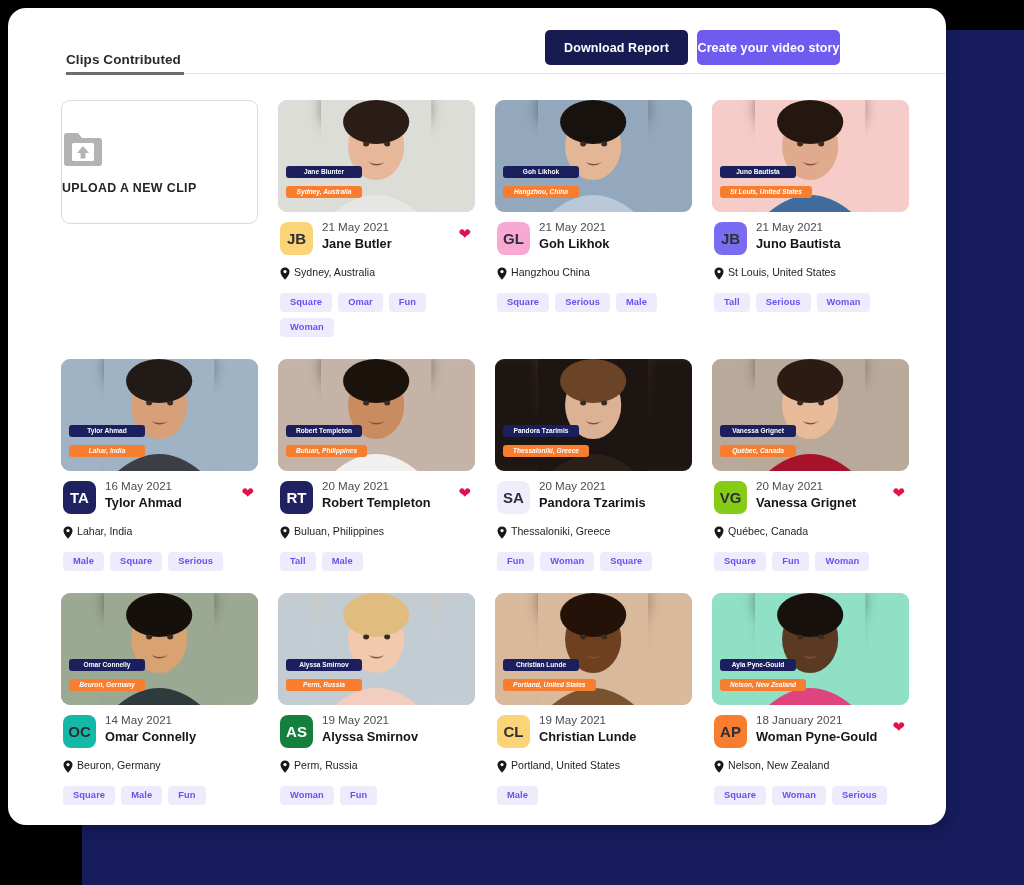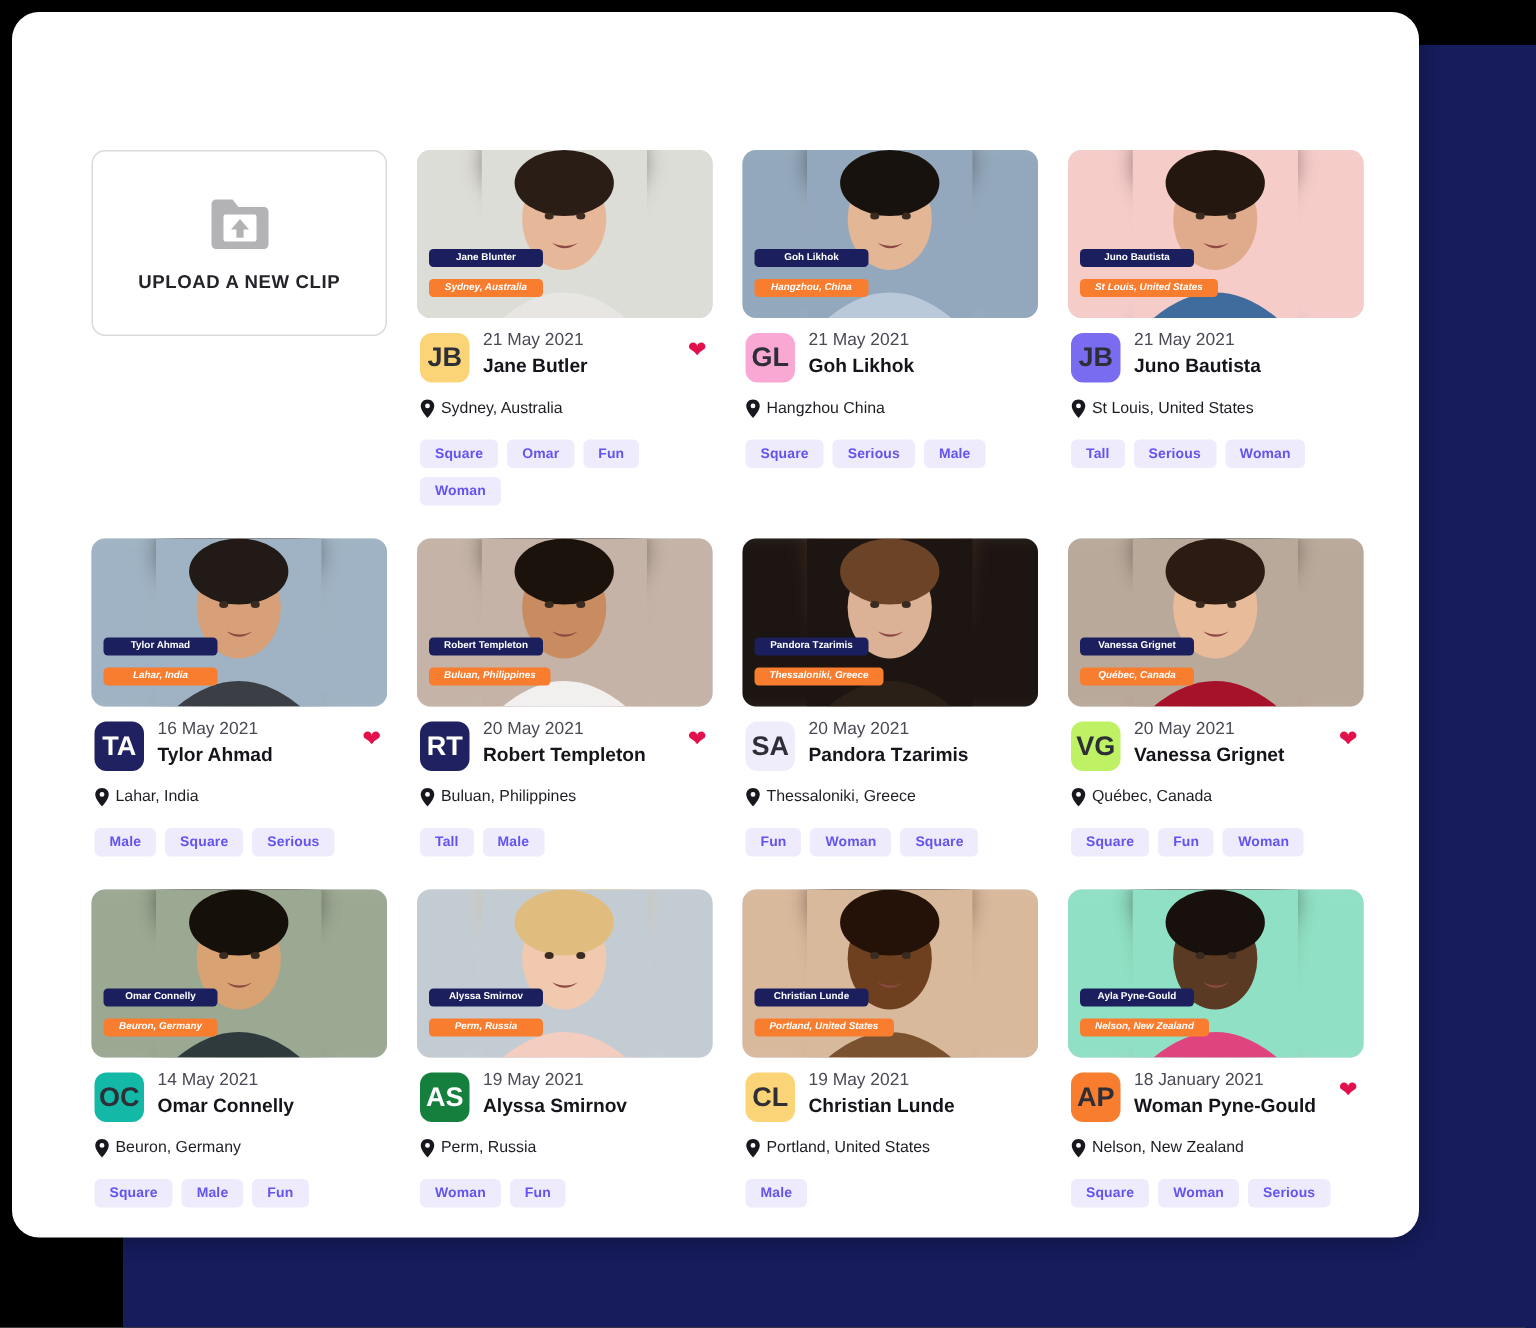--- a/index.html
+++ b/index.html
@@ -65,21 +65,21 @@
   }
   .cell { width: 197px; }
 
   
   .upload {
     width: 197px; height: 124px;
     border: 1px solid #d9d9de;
     border-radius: 9px;
     background: #fff;
     display: flex; flex-direction: column;
-    align-items: center; justify-content: center;
+    align-items: flex-start; justify-content: center;
     gap: 13px; cursor: pointer;
   }
   .upload-icon { width: 42px; height: 38px; }
   .upload-label {
     font-size: 12.4px; font-weight: bold; color: #232329;
     letter-spacing: .4px;
   }
 
   
   .thumb {
@@ -107,21 +107,21 @@
   }
   .ov-name { bottom: 34px; background: #1b1f5e; min-width: 76px; text-align: center; font-style: normal; }
   .ov-loc  { bottom: 14px; background: #f97d2e; min-width: 76px; text-align: center; }
 
   
   .meta { position: relative; margin-top: 8px; height: 40px; }
   .avatar {
     position: absolute; left: 2px; top: 2px;
     width: 33px; height: 33px; border-radius: 8px;
     display: flex; align-items: center; justify-content: center;
-    font-size: 18px; font-weight: bold; color: #2e2e36;
+    font-size: 15px; font-weight: bold; color: #2e2e36;
   }
   .mdate {
     position: absolute; left: 44px; top: 0px;
     font-size: 11.6px; color: #4a4a55;
   }
   .mname {
     position: absolute; left: 44px; top: 16px;
     font-size: 12.8px; font-weight: bold; color: #14141b;
     white-space: nowrap;
   }
@@ -151,20 +151,27 @@
 </style>
 </head>
 <body>
 
 <div class="stage">
 
   <div class="backdrop"></div>
 
   <div class="panel">
 
+    <div class="header">
+      <div class="tabbar"></div>
+      <div class="tab">Clips Contributed</div>
+      <div class="tab-underline"></div>
+      <button class="btn btn-report">Download Report</button>
+      <button class="btn btn-create">Create your video story</button>
+    </div>
 
     <div class="grid" id="grid">
       <div class="cell">
         <div class="upload">
           <span class="upload-icon">
             <svg viewBox="0 0 42 38" width="42" height="38">
               <path d="M2 6 a3 3 0 0 1 3-3 h11 l4 5 h17 a3 3 0 0 1 3 3 v22 a3 3 0 0 1-3 3 H5 a3 3 0 0 1-3-3 Z" fill="#b3b3b6"></path>
               <rect x="10" y="13" width="22" height="18" rx="1.5" fill="#ffffff"></rect>
               <path d="M21 16 l6 7 h-3.6 v5.5 h-4.8 V23 H15 Z" fill="#b3b3b6"></path>
             </svg>
@@ -432,21 +439,21 @@
       <ellipse cx="55" cy="22" rx="33" ry="22" fill="#2c1b12"></ellipse>
       <ellipse cx="45" cy="44" rx="3" ry="2.4" fill="#3a2a20"></ellipse>
       <ellipse cx="66" cy="44" rx="3" ry="2.4" fill="#3a2a20"></ellipse>
       <path d="M47 62 q8 7 17 0 q-8 4 -17 0 Z" fill="#8d4a44"></path>
       <path d="M14 112 q41 -34 82 0 Z" fill="#a5122a"></path>
     </svg>
       <div class="ov ov-name">Vanessa Grignet</div>
       <div class="ov ov-loc">Québec, Canada</div>
     </div>
     <div class="meta">
-      <div class="avatar" style="background:#bef264;color:#2e2e36">VG</div>
+      <div class="avatar" style="background:#84cc16;color:#2e2e36">VG</div>
       <div class="mdate">20 May 2021</div>
       <div class="mname">Vanessa Grignet</div>
       <div class="heart ">❤</div>
     </div>
     <div class="locrow">
       <span class="pin">
         <svg viewBox="0 0 10 13" width="10" height="13">
           <path d="M5 0.4 C2.3 0.4 0.5 2.3 0.5 4.7 C0.5 8.1 5 12.6 5 12.6 S9.5 8.1 9.5 4.7 C9.5 2.3 7.7 0.4 5 0.4 Z" fill="#17171d"></path>
           <circle cx="5" cy="4.6" r="1.6" fill="#ffffff"></circle>
         </svg>

